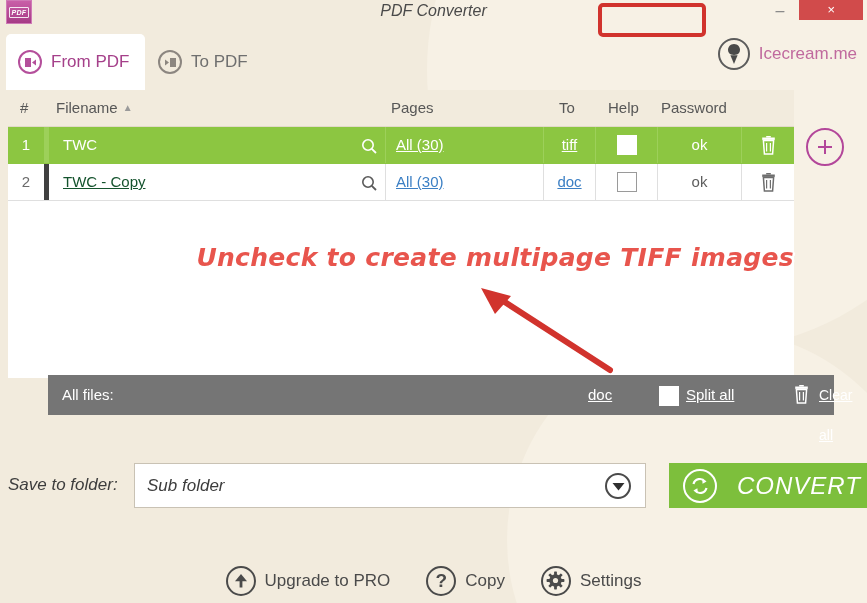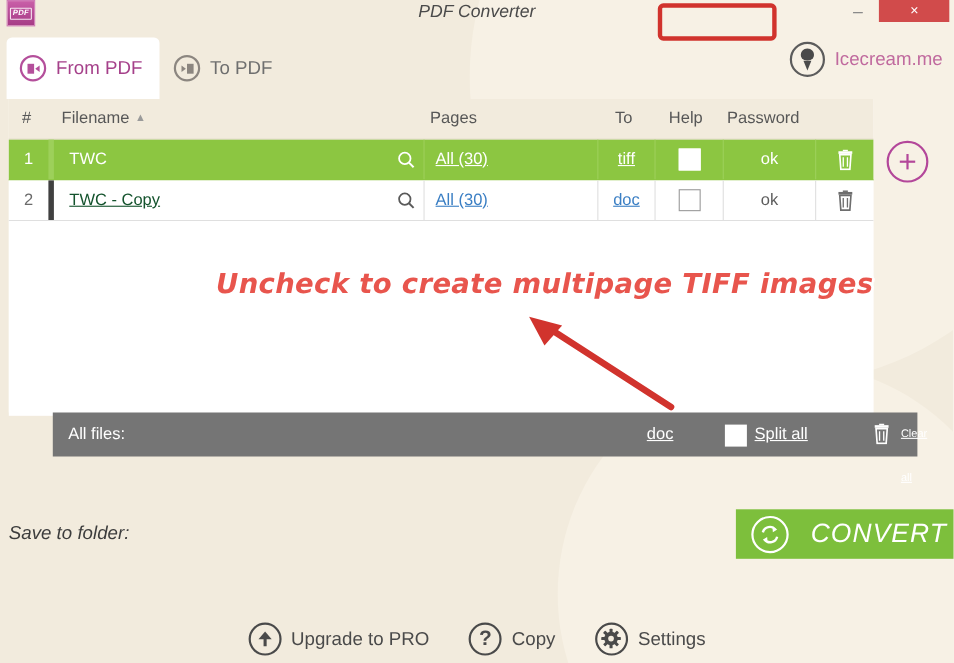--- a/index.html
+++ b/index.html
@@ -287,21 +287,21 @@
   .allbar-splitall {
     position: absolute; left: 638px; top: 0; line-height: 40px;
     color: #ffffff; font-size: 15px; text-decoration: underline;
   }
   .allbar-trash {
     position: absolute; left: 745px; top: 10px;
     width: 20px; height: 20px;
   }
   .allbar-clearall {
     position: absolute; left: 771px; top: 0; line-height: 40px;
-    color: #ffffff; font-size: 10px; text-decoration: underline;
+    color: #ffffff; font-size: 14px; text-decoration: underline;
   }
 
   
   .saverow {
     position: absolute; left: 0; top: 455px;
     width: 867px; height: 60px;
     z-index: 3;
     font-style: italic;
   }
   .save-label {
@@ -516,20 +516,28 @@
         <line x1="6.6" y1="7" x2="6.6" y2="15.6" stroke="#ffffff" stroke-width="1.2"></line>
         <line x1="10.4" y1="7" x2="10.4" y2="15.6" stroke="#ffffff" stroke-width="1.2"></line>
       </svg>
     </div>
     <div class="allbar-clearall">Clear all</div>
   </div>
   <div class="redbox"></div>
 
   <div class="saverow">
     <div class="save-label">Save to folder:</div>
+    <div class="save-input">
+      <div class="save-value" placeholder="Sub folder">Sub folder</div>
+      <div class="save-drop">
+        <svg width="13" height="9" viewBox="0 0 13 9">
+          <path d="M0.5 1 L12.5 1 L6.5 8.5 Z" fill="#2f2f2f"></path>
+        </svg>
+      </div>
+    </div>
     <div class="convert-btn">
       <span class="convert-icon">
         <svg width="20" height="20" viewBox="0 0 20 20">
           <path d="M3.5 8 A6.5 6.5 0 0 1 15 5.6" fill="none" stroke="#ffffff" stroke-width="2.2"></path>
           <path d="M16.5 12 A6.5 6.5 0 0 1 5 14.4" fill="none" stroke="#ffffff" stroke-width="2.2"></path>
           <path d="M12.2 3.2 L16.6 5.4 L12.6 7.8 Z" fill="#ffffff"></path>
           <path d="M7.8 16.8 L3.4 14.6 L7.4 12.2 Z" fill="#ffffff"></path>
         </svg>
       </span>
       <span class="convert-label">CONVERT</span>

